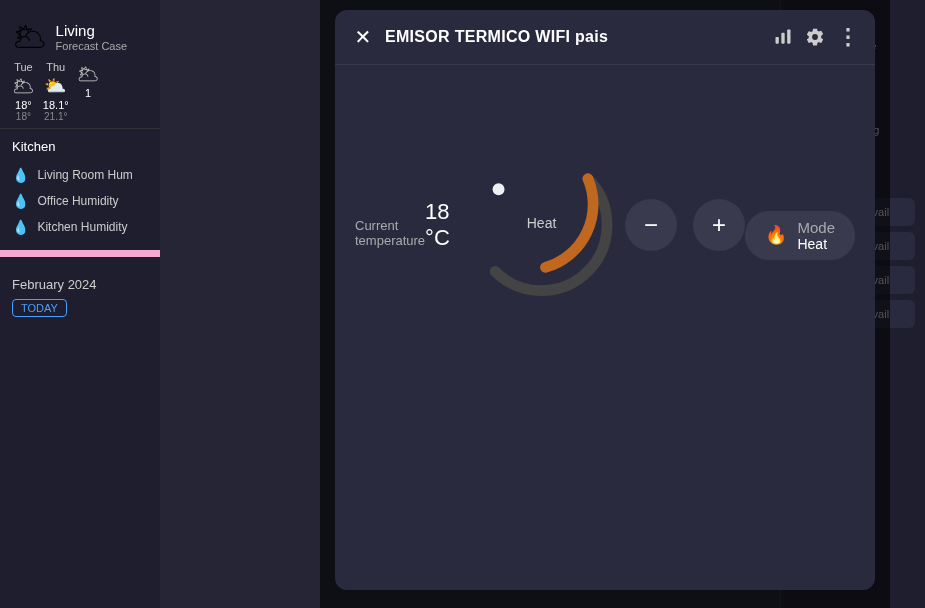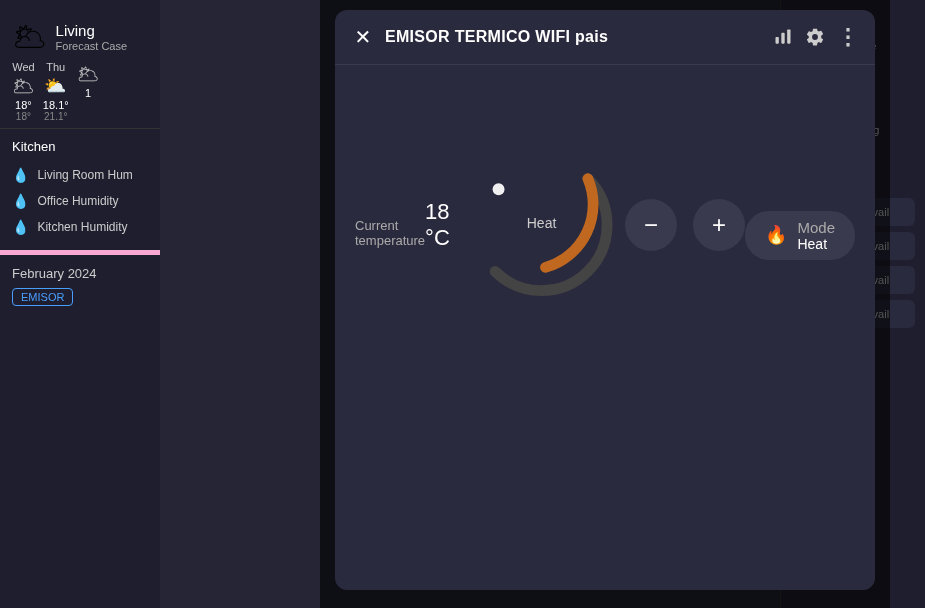--- a/index.html
+++ b/index.html
@@ -91,22 +91,22 @@
       font-size: 12px;
       color: #ccc;
     }
 
     .humidity-item .drop-icon {
       color: #4fc3f7;
       font-size: 14px;
     }
 
     .calendar-section {
-      padding: 11px 12px;
-      border-top: 5px solid #f9a8d4;
+      padding: 20px 12px;
+      border-top: 7px solid #f9a8d4;
     }
 
     .calendar-title {
       font-size: 13px;
       color: #ccc;
       margin-bottom: 6px;
     }
 
     .today-badge {
       display: inline-block;
@@ -389,21 +389,21 @@
   <div class="weather-section">
     <div class="weather-header">
       <span class="weather-icon-large">🌥</span>
       <div>
         <div class="weather-title">Living</div>
         <div class="weather-subtitle">Forecast Case</div>
       </div>
     </div>
     <div class="weather-days">
       <div class="weather-day">
-        <span>Wed</span>
+        <span>Tue</span>
         <span class="day-icon">🌥</span>
         <span class="temp-high">18°</span>
         <span class="temp-low">18°</span>
       </div>
       <div class="weather-day">
         <span>Thu</span>
         <span class="day-icon">⛅</span>
         <span class="temp-high">18.1°</span>
         <span class="temp-low">21.1°</span>
       </div>
@@ -427,21 +427,21 @@
       <span>Office Humidity</span>
     </div>
     <div class="humidity-item">
       <span class="drop-icon">💧</span>
       <span>Kitchen Humidity</span>
     </div>
   </div>
 
   <div class="calendar-section">
     <div class="calendar-title">February 2024</div>
-    <div class="today-badge">EMISOR</div>
+    <div class="today-badge">TODAY</div>
   </div>
 </div>
 
 <div class="main-content">
   <div class="main-content-inner">
 
     <div class="center-area">
 
       <div class="modal-overlay">
         <div class="modal">

